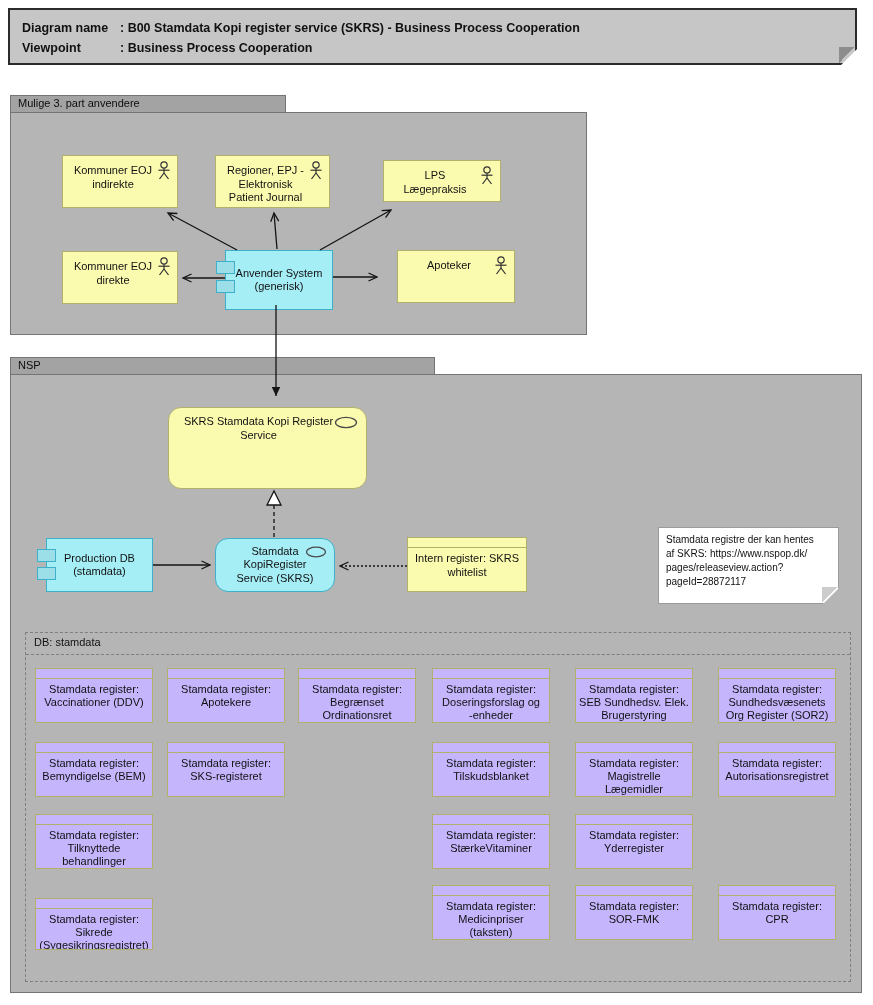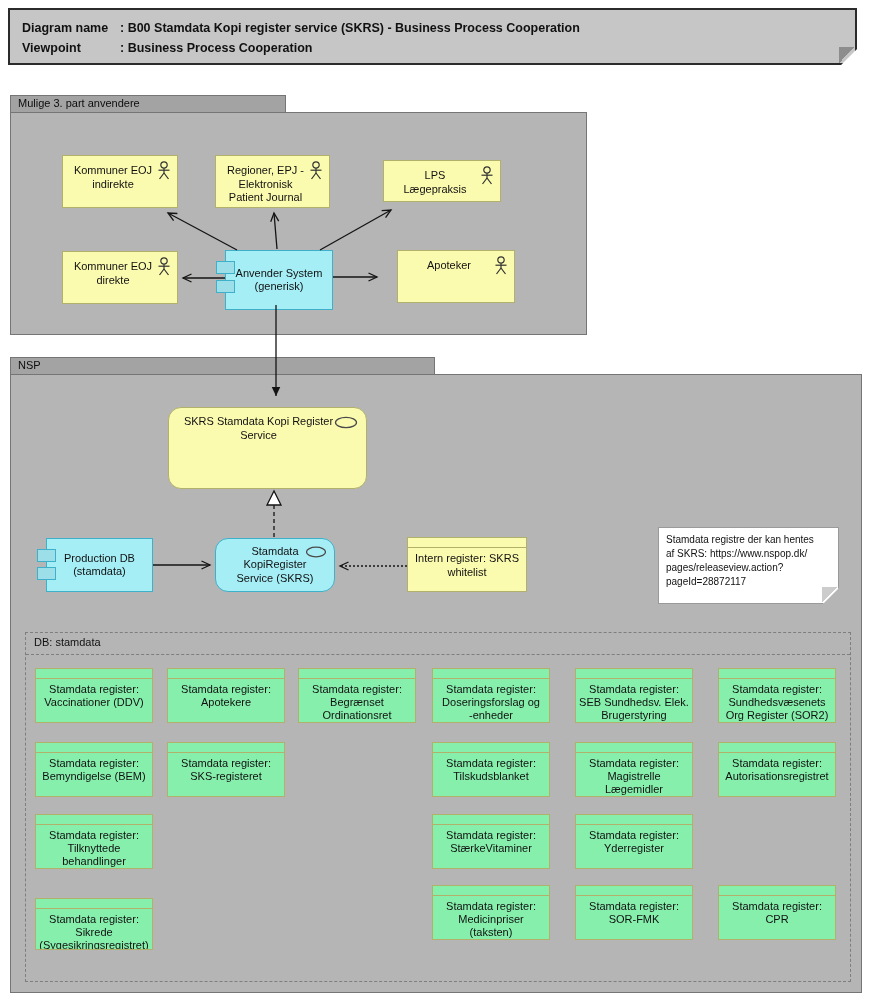--- a/index.html
+++ b/index.html
@@ -34,21 +34,21 @@
   .cyan{background:#a5eef6;border:1px solid #3fb0c9;}
   .rounded{border-radius:13px;}
   .actor-box{padding:8px 22px 0 8px;}
   .center-flex{display:flex;align-items:center;justify-content:center;padding:0 6px;}
   .actor-icon{position:absolute;top:5px;right:6px;}
   .svc-icon{position:absolute;top:8px;right:8px;}
   .comp-sq{position:absolute;left:-10px;width:19px;height:13px;background:#9ddfe9;
     border:1px solid #3fb0c9;box-sizing:border-box;}
   .biz-obj{padding-top:14px;}
   .biz-obj::before{content:"";position:absolute;left:0;right:0;top:9px;border-top:1px solid #b1b16c;}
-  .register{position:absolute;width:118px;height:55px;background:#86efac;border:1px solid #b1b16c;
+  .register{position:absolute;width:118px;height:55px;background:#c4b5fd;border:1px solid #b1b16c;
     box-sizing:border-box;font-size:11px;line-height:13px;text-align:center;overflow:hidden;padding-top:14px;}
   .register::before{content:"";position:absolute;left:0;right:0;top:9px;border-top:1px solid #b1b16c;}
   
   .note-box{position:absolute;left:658px;top:527px;width:181px;height:77px;background:#ffffff;
     border:1px solid #9a9a9a;box-sizing:border-box;padding:5px 7px;font-size:10px;line-height:14px;
     clip-path:polygon(0 0,100% 0,100% calc(100% - 16px),calc(100% - 16px) 100%,0 100%);
     text-align:left;}
   
   #arrows{position:absolute;left:0;top:0;pointer-events:none;z-index:60;}
   .node,.note-box,.register{z-index:10;}

